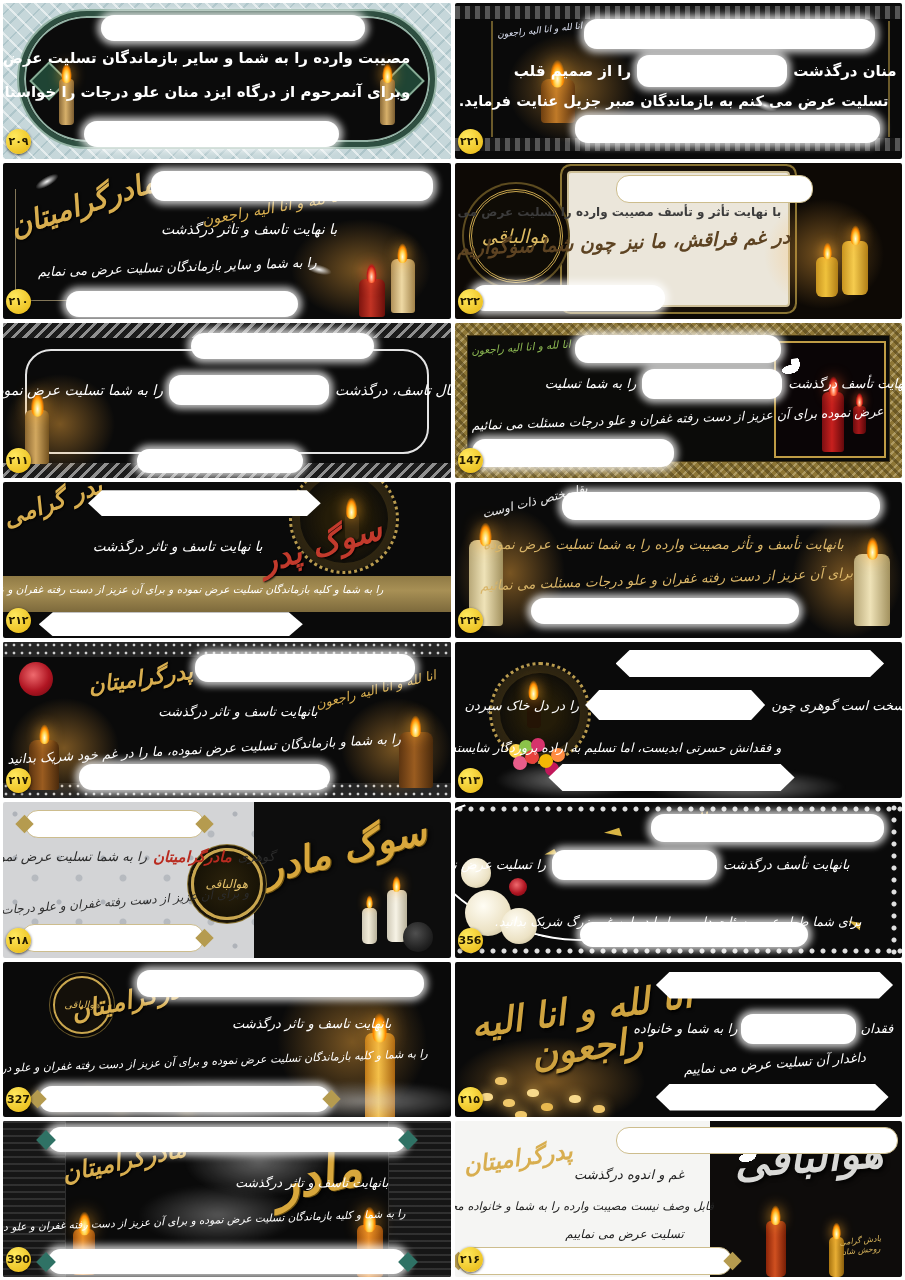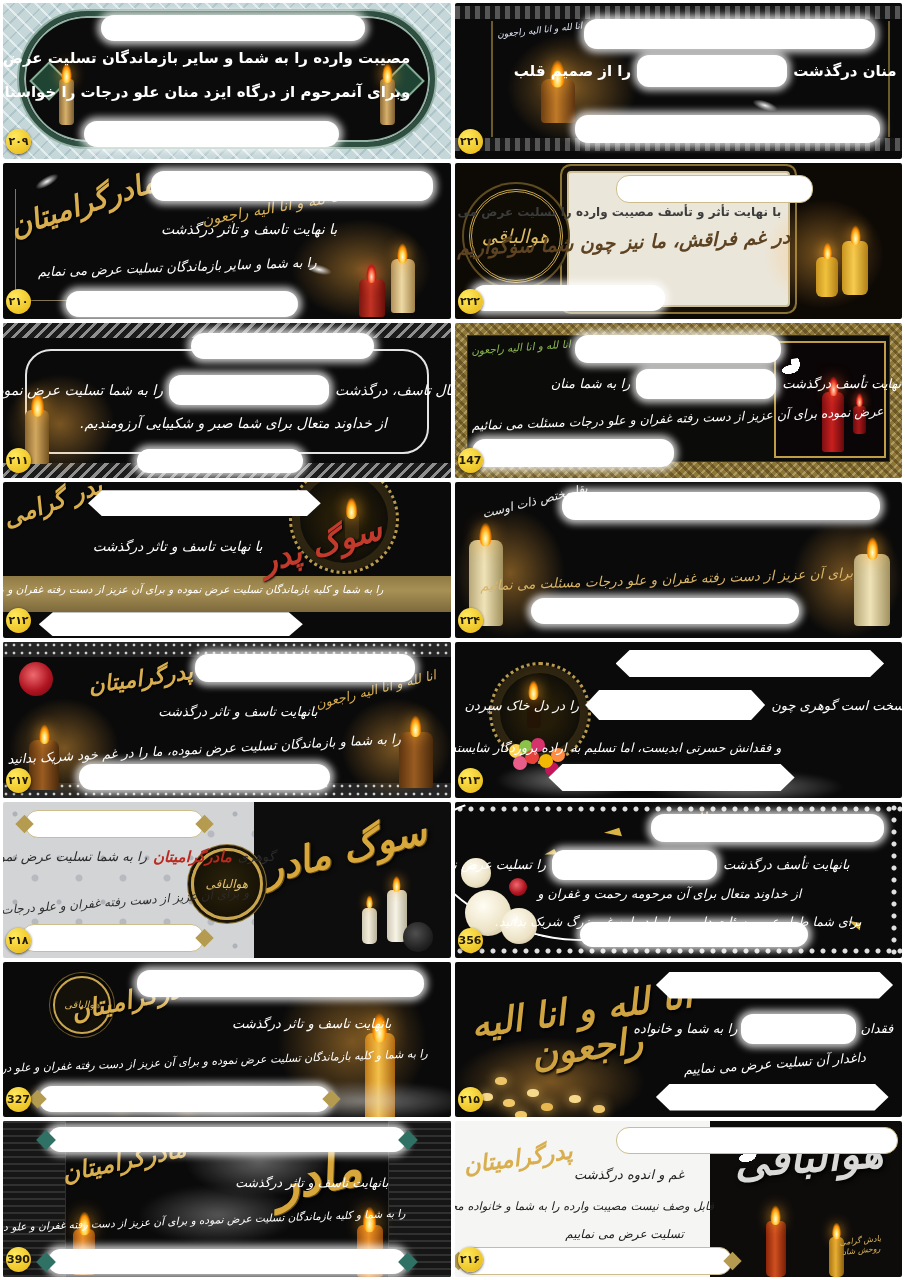--- a/index.html
+++ b/index.html
@@ -167,20 +167,21 @@
       </div>
     <div class="feather" style="left:208px;top:62px;transform:rotate(-28deg)"></div>
     <div class="feather" style="left:292px;top:96px;transform:rotate(18deg)"></div>
     <div class="feather" style="left:240px;top:128px;transform:rotate(-12deg)"></div>
     <div class="redact rr" style="left:29%;right:6%;top:16px;height:30px"></div>
     <div class="t b ctr" style="top:52px;left:15%;right:3%;font-size:15px">
       <span>منان درگذشت</span>
       <span class="ri rr" style="width:150px;height:32px"></span>
       <span>را از صمیم قلب</span>
     </div>
+    <div class="t b" style="top:90px;left:5%;right:3%;font-size:14.5px">تسلیت عرض می کنم به بازماندگان صبر جزیل عنایت فرماید.</div>
     <div class="redact rr" style="left:27%;right:5%;top:112px;height:28px"></div>
     <div class="badge">۲۲۱</div>
   </section>
 
   <section class="card c210">
     <div class="fr"></div>
     <div class="t it b gold" style="left:4px;top:24px;font-size:29px;transform:rotate(-18deg);text-shadow:1px 1px 2px #000">مادرگرامیتان</div>
     <div class="t it gold" style="right:24%;top:36px;font-size:15px;transform:rotate(-10deg)">انا لله و انا الیه راجعون</div>
     <div class="glow" style="right:20px;bottom:0;width:140px;height:100px"></div>
     <div class="candle" style="right:36px;bottom:6px">
@@ -228,21 +229,20 @@
     <div class="candle" style="left:22px;bottom:14px;z-index:8">
         <span class="fl" style="transform:scale(1.25)"></span>
         <span class="cb" style="width:24px;height:54px;background:linear-gradient(90deg,#8a6630,#d2a860 45%,#73521f);border-radius:6px 6px 3px 3px"></span>
       </div>
     <div class="redact rr" style="left:42%;right:17%;top:10px;height:26px"></div>
     <div class="t it ctr" style="top:52px;left:7%;right:5%;font-size:14px">
       <span>با کمال تاسف، درگذشت</span>
       <span class="ri rr" style="width:160px;height:30px"></span>
       <span>را به شما تسلیت عرض نموده،</span>
     </div>
-    <div class="t it" style="top:92px;left:10%;right:7%;font-size:14px">از خداوند متعال برای شما صبر و شکیبایی آرزومندیم.</div>
     <div class="redact rr" style="left:30%;right:33%;top:126px;height:24px"></div>
     <div class="badge">۲۱۱</div>
   </section>
 
   <section class="card c223">
     <div class="inner"></div>
     <div class="cpanel"></div>
     <div class="candle" style="right:58px;bottom:26px;z-index:7">
         <span class="fl redf"></span>
         <span class="cb" style="width:22px;height:60px;background:linear-gradient(90deg,#7c0f12,#c8201e 45%,#64090c);border-radius:6px 6px 3px 3px"></span>
@@ -250,21 +250,21 @@
     <div class="candle" style="right:36px;bottom:44px;z-index:7">
         <span class="fl redf" style="transform:scale(.7)"></span>
         <span class="cb" style="width:13px;height:28px;background:linear-gradient(90deg,#6c0c0e,#a8181a 45%,#570709);border-radius:4px"></span>
       </div>
     <div class="dove" style="right:96px;top:36px;transform:rotate(-10deg)"></div>
     <div class="t it" style="left:16px;top:18px;font-size:10.5px;color:#8cb852;transform:rotate(-4deg)">انا لله و انا الیه راجعون</div>
     <div class="redact rr" style="left:27%;right:27%;top:12px;height:28px"></div>
     <div class="t it ctr" style="top:46px;left:27%;right:4%;font-size:13px">
       <span>بانهایت تأسف درگذشت</span>
       <span class="ri rr" style="width:140px;height:30px"></span>
-      <span>را به شما منان</span>
+      <span>را به شما تسلیت</span>
     </div>
     <div class="t it" style="top:86px;left:25%;right:4%;font-size:12.5px;transform:rotate(-2deg)">عرض نموده برای آن عزیز از دست رفته غفران و علو درجات مسئلت می نمائیم</div>
     <div class="redact rr" style="left:4%;right:51%;top:116px;height:28px"></div>
     <div class="badge">147</div>
   </section>
 
   <section class="card c212">
     <div class="band"></div>
     <div class="mandala" style="right:52px;top:-18px;width:104px;height:104px"></div>
     <div class="candle" style="right:92px;top:14px;z-index:6">
@@ -286,20 +286,21 @@
     <div class="candle" style="left:14px;bottom:12px">
         <span class="fl" style="transform:scale(1.2)"></span>
         <span class="cb" style="width:34px;height:86px;background:linear-gradient(90deg,#b8a878,#efe3b8 45%,#a2915e);border-radius:8px 8px 4px 4px"></span>
       </div>
     <div class="candle" style="right:12px;bottom:12px">
         <span class="fl" style="transform:scale(1.15)"></span>
         <span class="cb" style="width:36px;height:72px;background:linear-gradient(90deg,#b8a878,#efe3b8 45%,#a2915e);border-radius:8px 8px 4px 4px"></span>
       </div>
     <div class="t it" style="left:26px;top:12px;font-size:12px;color:#ececec;transform:rotate(-14deg)">بقا مختص ذات اوست</div>
     <div class="redact rr" style="left:24%;right:5%;top:10px;height:28px"></div>
+    <div class="t it" style="top:54px;left:15%;right:13%;font-size:13.5px;color:#d9b568">بانهایت تأسف و تأثر مصیبت وارده را به شما تسلیت عرض نموده</div>
     <div class="t it" style="top:88px;left:17%;right:11%;font-size:13.5px;color:#d9b568;transform:rotate(-2deg)">برای آن عزیز از دست رفته غفران و علو درجات مسئلت می نمائیم</div>
     <div class="redact rr" style="left:17%;right:23%;top:116px;height:26px"></div>
     <div class="badge">۲۲۴</div>
   </section>
 
   <section class="card c217">
     <div class="strip lace" style="top:0"></div>
     <div class="strip lace" style="bottom:0"></div>
     <div class="rose" style="left:16px;top:20px;width:34px;height:34px"></div>
     <div class="glow" style="left:6px;bottom:0;width:110px;height:100px"></div>
@@ -377,21 +378,20 @@
     <div class="gdove" style="left:150px;top:28px;transform:rotate(-18deg)"></div>
     <div class="gdove" style="left:88px;top:48px;transform:rotate(-30deg) scale(.7)"></div>
     <div class="gdove" style="right:40px;bottom:28px;transform:rotate(10deg) scale(.8)"></div>
     <div class="t it gold" style="left:46%;top:8px;font-size:19px;transform:rotate(-8deg)">هوالباقی</div>
     <div class="redact rr" style="left:44%;right:4%;top:12px;height:28px"></div>
     <div class="t it ctr" style="top:48px;left:5%;right:23%;font-size:13px">
       <span>بانهایت تأسف درگذشت</span>
       <span class="ri rr" style="width:165px;height:30px"></span>
       <span>را تسلیت عرض نموده</span>
     </div>
-    <div class="t it" style="top:84px;left:11%;right:15%;font-size:12.5px">از خداوند متعال برای آن مرحومه رحمت و غفران و</div>
     <div class="t it" style="top:112px;left:4%;right:4%;font-size:12.5px">برای شما طول عمر مسئلت داریم، ما را در این غم بزرگ شریک بدانید.</div>
     <div class="redact rr" style="left:28%;right:21%;top:120px;height:25px"></div>
     <div class="badge">356</div>
   </section>
 
   <section class="card c219">
     <div class="medal" style="left:50px;top:14px;width:54px;height:54px;background:#14100a;border:2px solid #c9a64e;box-shadow:0 0 0 3px #0a0806,0 0 0 4px #6b5a2a;color:#d9b55c;font-size:10px;font-style:italic">هوالباقی</div>
     <div class="glow" style="right:24px;bottom:0;width:150px;height:150px"></div>
     <div class="candle" style="right:56px;bottom:-4px">
         <span class="fl" style="transform:scale(1.5)"></span>

